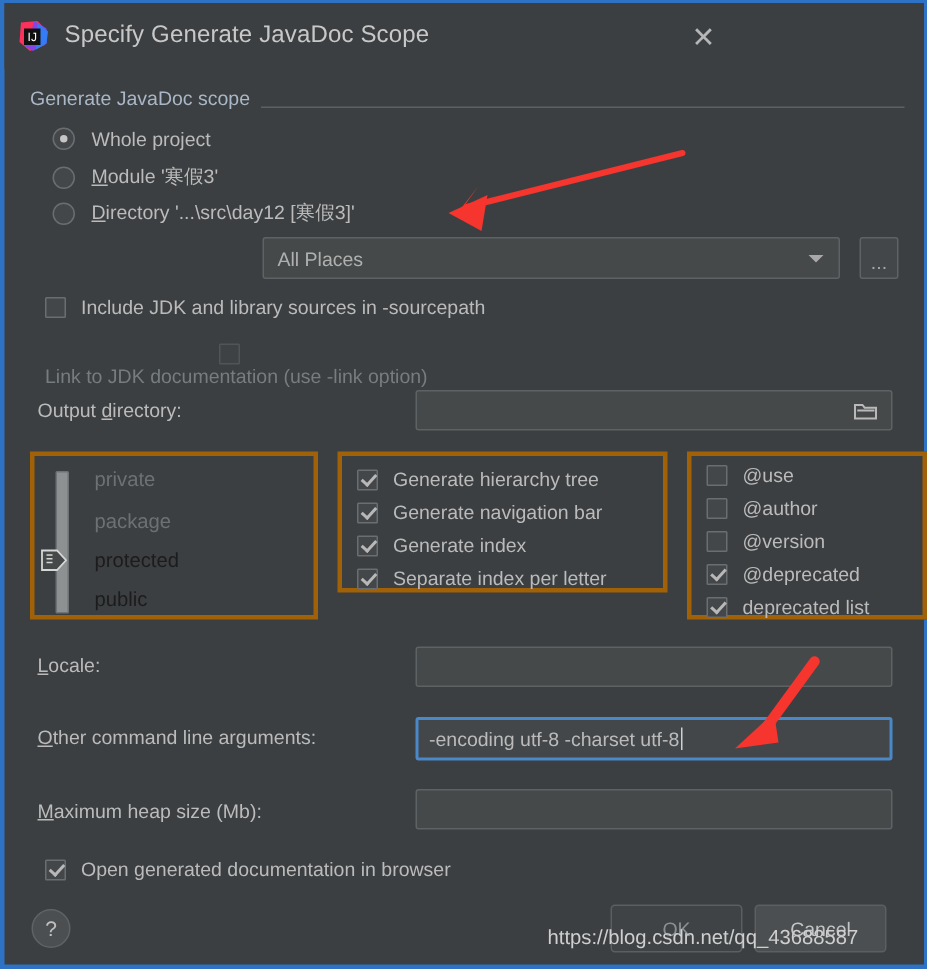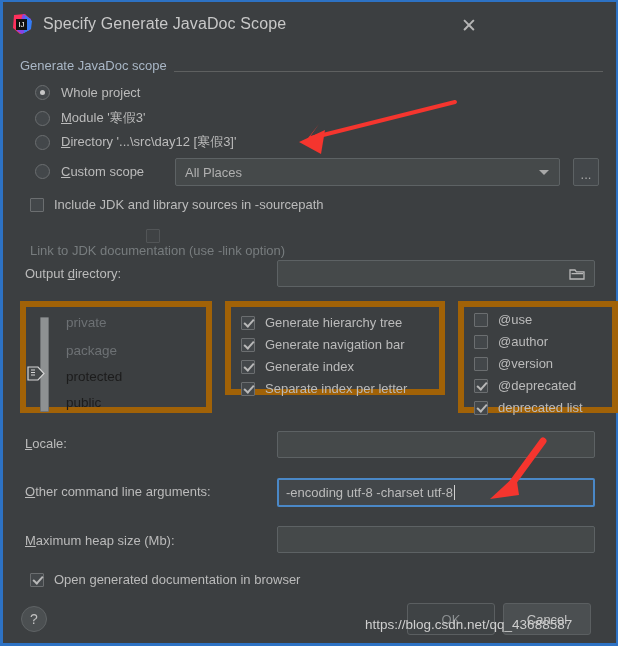--- a/index.html
+++ b/index.html
@@ -115,21 +115,21 @@
     border-top: 5px solid #a8a8a8;
   }
   .ellipsis-btn {
     background: #43474a; border: 1px solid #5d6264; border-radius: 2px;
     width: 26px; height: 28px;
     display: flex; align-items: flex-end; justify-content: center;
     color: #a8a8a8; font-size: 13px; padding-bottom: 3px;
   }
 
   
-  .panel { position: absolute; border: 6px solid #a16207; background: #3c3f41; }
+  .panel { position: absolute; border: 3px solid #a16207; background: #3c3f41; }
 
   
   .vis-track {
     position: absolute; left: 31px; top: 309px;
     width: 9px; height: 95px;
     background: #8e9192; border: 1px solid #6f7274; border-radius: 1px;
   }
   .vis-item { position: absolute; font-size: 13.5px; white-space: nowrap; }
   .vis-item.off { color: #6d7174; }
   .vis-item.on { color: #1c1c1c; }
@@ -201,24 +201,20 @@
   <div class="row" style="left:32px; top:107px;">
     <div class="radio"></div>
     <div class="lbl"><span class="mn">M</span><span>odule '寒假3'</span></div>
   </div>
 
   <div class="row" style="left:32px; top:131px;">
     <div class="radio"></div>
     <div class="lbl"><span class="mn">D</span><span>irectory '...\src\day12 [寒假3]'</span></div>
   </div>
 
-  <div class="row" style="left:32px; top:162px;">
-    <div class="radio"></div>
-    <div class="lbl"><span class="mn">C</span><span>ustom scope</span></div>
-  </div>
 
   <div class="combo" style="position:absolute; left:172px; top:156px; width:385px;">
     <span>All Places</span>
     <span class="arrow"></span>
   </div>
   <div class="ellipsis-btn" style="position:absolute; left:570px; top:156px;">...</div>
 
   <div class="row" style="left:27px; top:195px;">
     <div class="cb"></div>
     <div class="lbl">Include JDK and library sources in -sourcepath</div>

